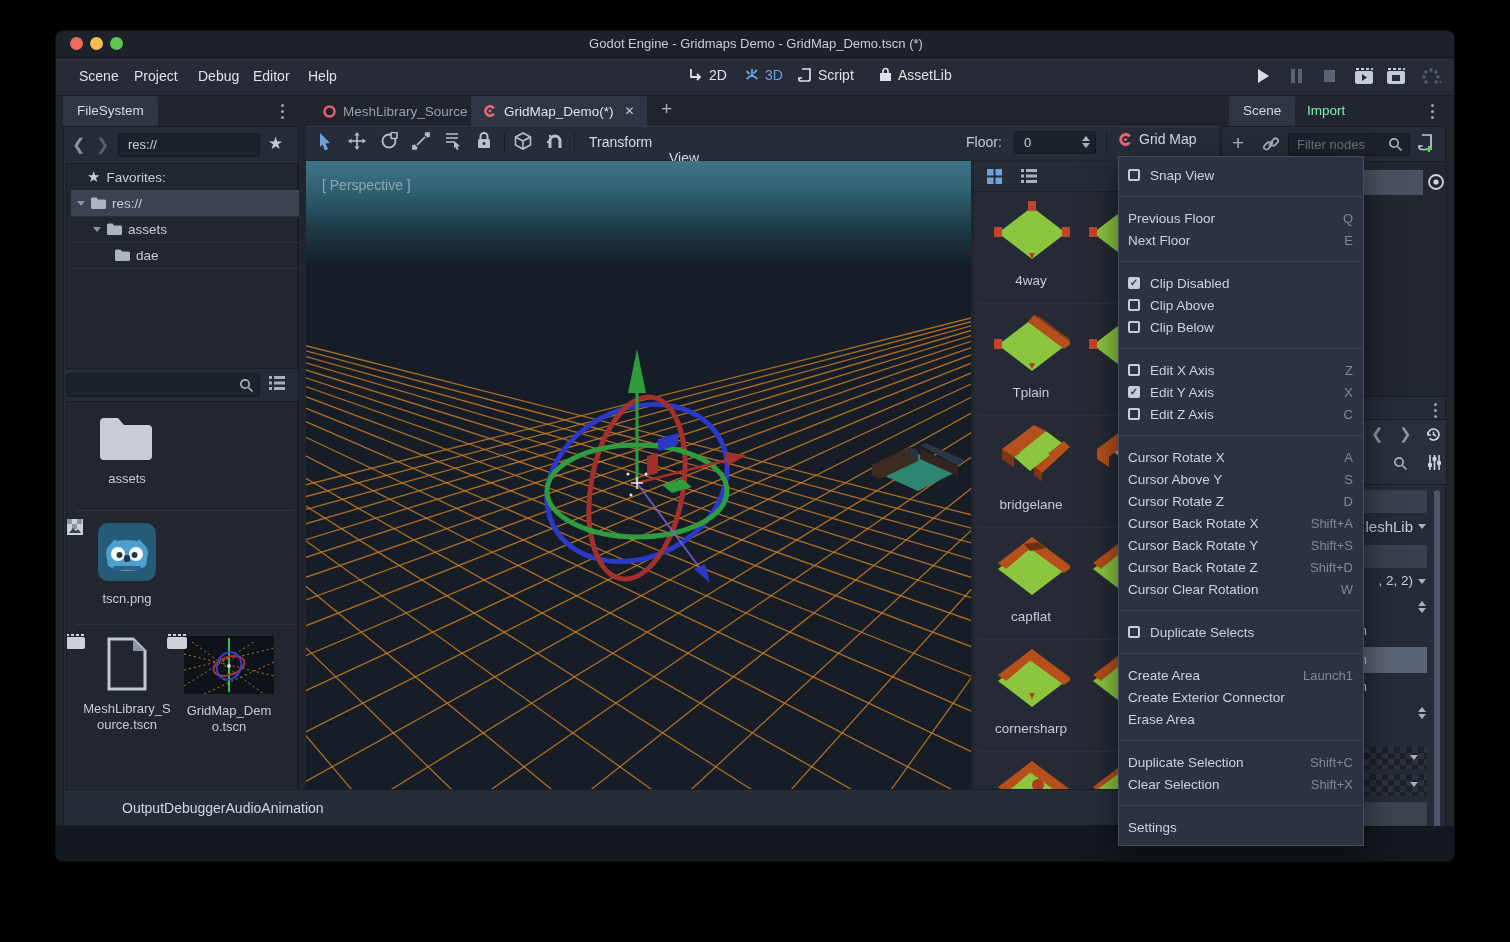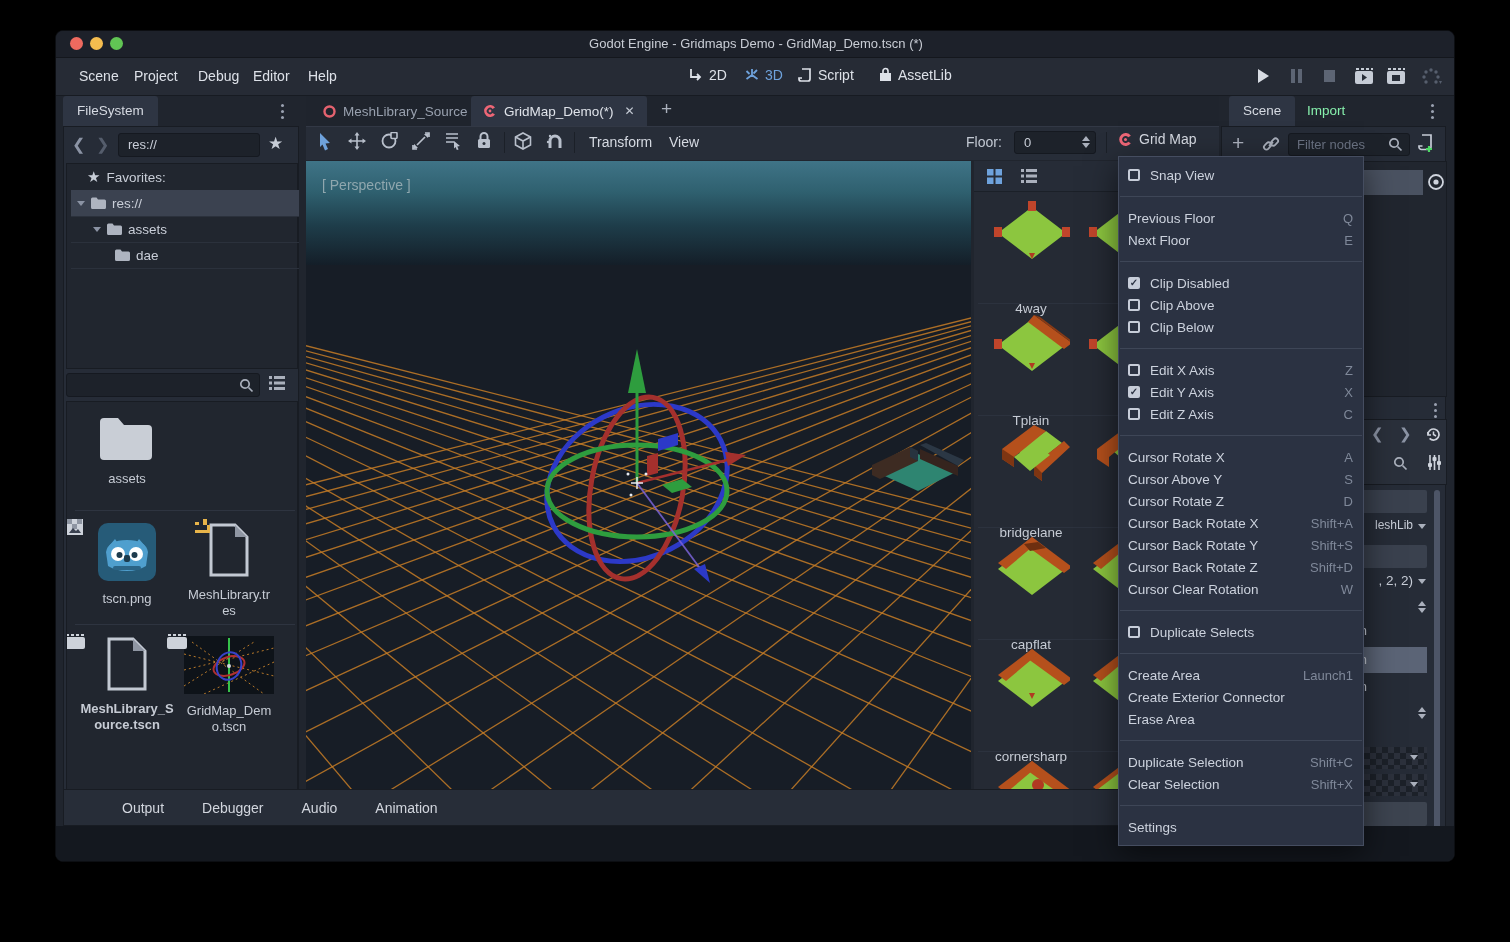--- a/index.html
+++ b/index.html
@@ -35,31 +35,31 @@
   .fsep{left:8px;width:220px;height:1px;background:#2e3440;}
   
   #scene-tabbar{left:250px;top:65px;width:913px;height:30px;background:#1f242d;}
   .stab{display:flex;align-items:center;gap:7px;height:30px;padding:0 12px;font-size:13.5px;border-radius:3px 3px 0 0;}
   #toolbar{left:250px;top:95px;width:913px;height:33px;background:#272d38;border-top:1px solid #323845;}
   .tb-sep{top:101px;width:1px;height:21px;background:#1b2028;}
   .tb-txt{top:103px;color:#d6dae2;font-size:14px;}
   #vp-label{left:266px;top:146px;color:#8fa7ae;font-size:14px;}
   
   #palette{left:918px;top:130px;width:245px;height:655px;background:#252a34;overflow:hidden;}
-  .pal-label{width:110px;text-align:center;color:#c6cbd4;font-size:13.5px;margin-top:28px;}
+  .pal-label{width:110px;text-align:center;color:#c6cbd4;font-size:13.5px;}
   .pal-sep{left:4px;width:238px;height:1px;background:#2c323e;}
   
   #right-dock{left:1165px;top:65px;width:225px;height:757px;}
   #rd-body{left:0;top:30px;width:225px;height:727px;background:#262c37;border:1px solid #181c23;box-sizing:border-box;}
   .insp-box{background:#3a414e;border-radius:2px;}
   .onrow{display:flex;align-items:center;gap:6px;color:#c9ced8;font-size:13.5px;}
   .oncb{width:13px;height:13px;background:#1f242c;border-radius:2px;color:#c7cdd9;font-size:10px;line-height:13px;text-align:center;}
   .checker{background-image:linear-gradient(45deg,#2c313c 25%,transparent 25%,transparent 75%,#2c313c 75%),linear-gradient(45deg,#2c313c 25%,transparent 25%,transparent 75%,#2c313c 75%);background-size:12px 12px;background-position:0 0,6px 6px;background-color:#1c2129;}
   
-  #bottombar{left:7px;top:758px;width:1156px;height:37px;background:#272d38;border:1px solid #181c23;box-sizing:border-box;display:flex;align-items:center;gap:38px;padding-left:58px;}
+  #bottombar{left:7px;top:758px;width:1156px;height:37px;background:#272d38;border:1px solid #181c23;box-sizing:border-box;display:flex;align-items:center;padding-left:58px;}
   #bottombar span{color:#d2d6de;font-size:14px;}
   #bottom-strip{left:0;top:795px;width:1400px;height:37px;background:#14181f;}
   
   #gm-menu{left:1062px;top:125px;width:246px;background:#2b3242;border:1px solid #454d60;box-shadow:0 10px 30px rgba(0,0,0,.55);
            z-index:60;padding:7px 0;box-sizing:border-box;}
   .mi{display:flex;align-items:center;height:22px;padding:0 10px 0 9px;font-size:13.5px;color:#ccd2dd;}
   .mi .cb{width:12px;height:12px;border-radius:2px;margin-right:10px;flex:0 0 auto;box-sizing:border-box;}
   .cb.off{border:2px solid #c7cdd9;}
   .cb.on{background:#c7cdd9;}
   .cb.on::after{content:"✓";display:block;color:#2b3242;font-size:10px;line-height:12px;text-align:center;font-weight:bold;}
@@ -256,38 +256,24 @@
               <rect x="0" y="0" width="5" height="5" fill="#8e95a2"></rect>
               <rect x="10" y="0" width="5" height="5" fill="#8e95a2"></rect>
               <rect x="5" y="5" width="5" height="5" fill="#8e95a2"></rect>
               <path d="M2 14 l4 -5 l3 3 l2 -2 l3 4 z" fill="#3a4150"></path>
             </svg>
           <div class="flabel">
               <div>tscn.png</div>
             </div>
         </div>
 
-        <div class="abs fitem" style="left:112px;top:120px;">
-          <svg width="48" height="56" viewBox="0 0 48 56">
-              <path d="M6 3 h24 l12 12 v38 h-36 z" fill="none" stroke="#c3c9d3" stroke-width="3"></path>
-              <path d="M30 3 l12 12 h-12 z" fill="#8f96a3"></path>
-            </svg>
-          <svg class="abs" style="left:14px;top:-4px;" width="18" height="17" viewBox="0 0 18 17">
-              <path d="M2 15 v-11 h4 v3 h-4 M6 4 h4 v-3 h4 v6 h-4 v-3 M14 7 h3 v8 h-3 z" fill="#e8b44a"></path>
-              <rect x="2" y="12" width="15" height="3" fill="#e8b44a"></rect>
-            </svg>
-          <div class="flabel">
-              <div>MeshLibrary.tr</div>
-              <div>es</div>
-            </div>
-        </div>
 
         <div class="abs fsep" style="top:222px;"></div>
 
-        <div class="abs fitem" style="left:10px;top:234px;font-weight:bold;">
+        <div class="abs fitem" style="left:10px;top:234px;">
           <svg width="48" height="56" viewBox="0 0 48 56">
               <path d="M6 3 h24 l12 12 v38 h-36 z" fill="none" stroke="#c3c9d3" stroke-width="3"></path>
               <path d="M30 3 l12 12 h-12 z" fill="#8f96a3"></path>
             </svg>
           <svg class="abs" style="left:-12px;top:-2px;" width="20" height="15" viewBox="0 0 20 15">
               <rect x="0" y="3" width="20" height="12" rx="2" fill="#cdd2da"></rect>
               <rect x="1" y="0" width="3" height="2" fill="#cdd2da"></rect>
               <rect x="6" y="0" width="3" height="2" fill="#cdd2da"></rect>
               <rect x="11" y="0" width="3" height="2" fill="#cdd2da"></rect>
               <rect x="16" y="0" width="3" height="2" fill="#cdd2da"></rect>
@@ -401,21 +387,21 @@
   </div>
   <div class="abs" style="left:490px;top:101px;">
     <svg width="18" height="18" viewBox="0 0 18 18">
         <path d="M4 16 v-7 a5 5 0 0 1 10 0 v7" stroke="#b9c0cc" stroke-width="3" fill="none"></path>
         <circle cx="2" cy="10" r="1.2" fill="#b9c0cc"></circle>
         <circle cx="4" cy="4" r="1.2" fill="#b9c0cc"></circle>
       </svg>
   </div>
   <div class="abs tb-sep" style="left:518px;"></div>
   <span class="abs tb-txt" style="left:533px;">Transform</span>
-  <span class="abs tb-txt" style="left:613px;">View</span>
+  <span class="abs tb-txt" style="left:613px;margin-top:16px;">View</span>
 
   <span class="abs tb-txt" style="left:910px;color:#c3c9d3;">Floor:</span>
   <div class="abs inputbox" style="left:958px;top:100px;width:82px;height:23px;line-height:21px;padding-left:9px;">0</div>
   <div class="abs spin" style="left:1026px;top:105px;">
       <span class="tri-u"></span>
       <span class="tri-d"></span>
     </div>
   <div class="abs tb-sep" style="left:1050px;"></div>
   <div class="abs" style="left:1062px;top:100px;display:flex;align-items:center;gap:6px;">
     <svg width="15" height="15" viewBox="0 0 14 14">
@@ -697,21 +683,21 @@
             </g>
             <g fill="#cfd4dd">
               <rect x="1" y="9" width="4" height="4" rx="1"></rect>
               <rect x="5.5" y="3" width="4" height="4" rx="1"></rect>
               <rect x="10" y="7" width="4" height="4" rx="1"></rect>
             </g>
           </svg>
       </div>
 
       <div class="abs insp-box" style="left:105px;top:363px;width:100px;height:23px;"></div>
-      <div class="abs" style="left:105px;top:391px;width:86px;text-align:right;color:#c9ced8;font-size:12px;">leshLib</div>
+      <div class="abs" style="left:105px;top:391px;width:86px;text-align:right;color:#c9ced8;font-size:15px;">leshLib</div>
       <div class="abs tri-d" style="left:196px;top:397px;"></div>
       <div class="abs insp-box" style="left:105px;top:418px;width:100px;height:23px;"></div>
       <div class="abs" style="left:105px;top:446px;width:86px;text-align:right;color:#c9ced8;font-size:13.5px;">, 2, 2)</div>
       <div class="abs tri-d" style="left:196px;top:452px;"></div>
       <div class="abs spin" style="left:196px;top:474px;">
           <span class="tri-u"></span>
           <span class="tri-d"></span>
         </div>
 
       <div class="abs onrow" style="left:108px;top:496px;">

